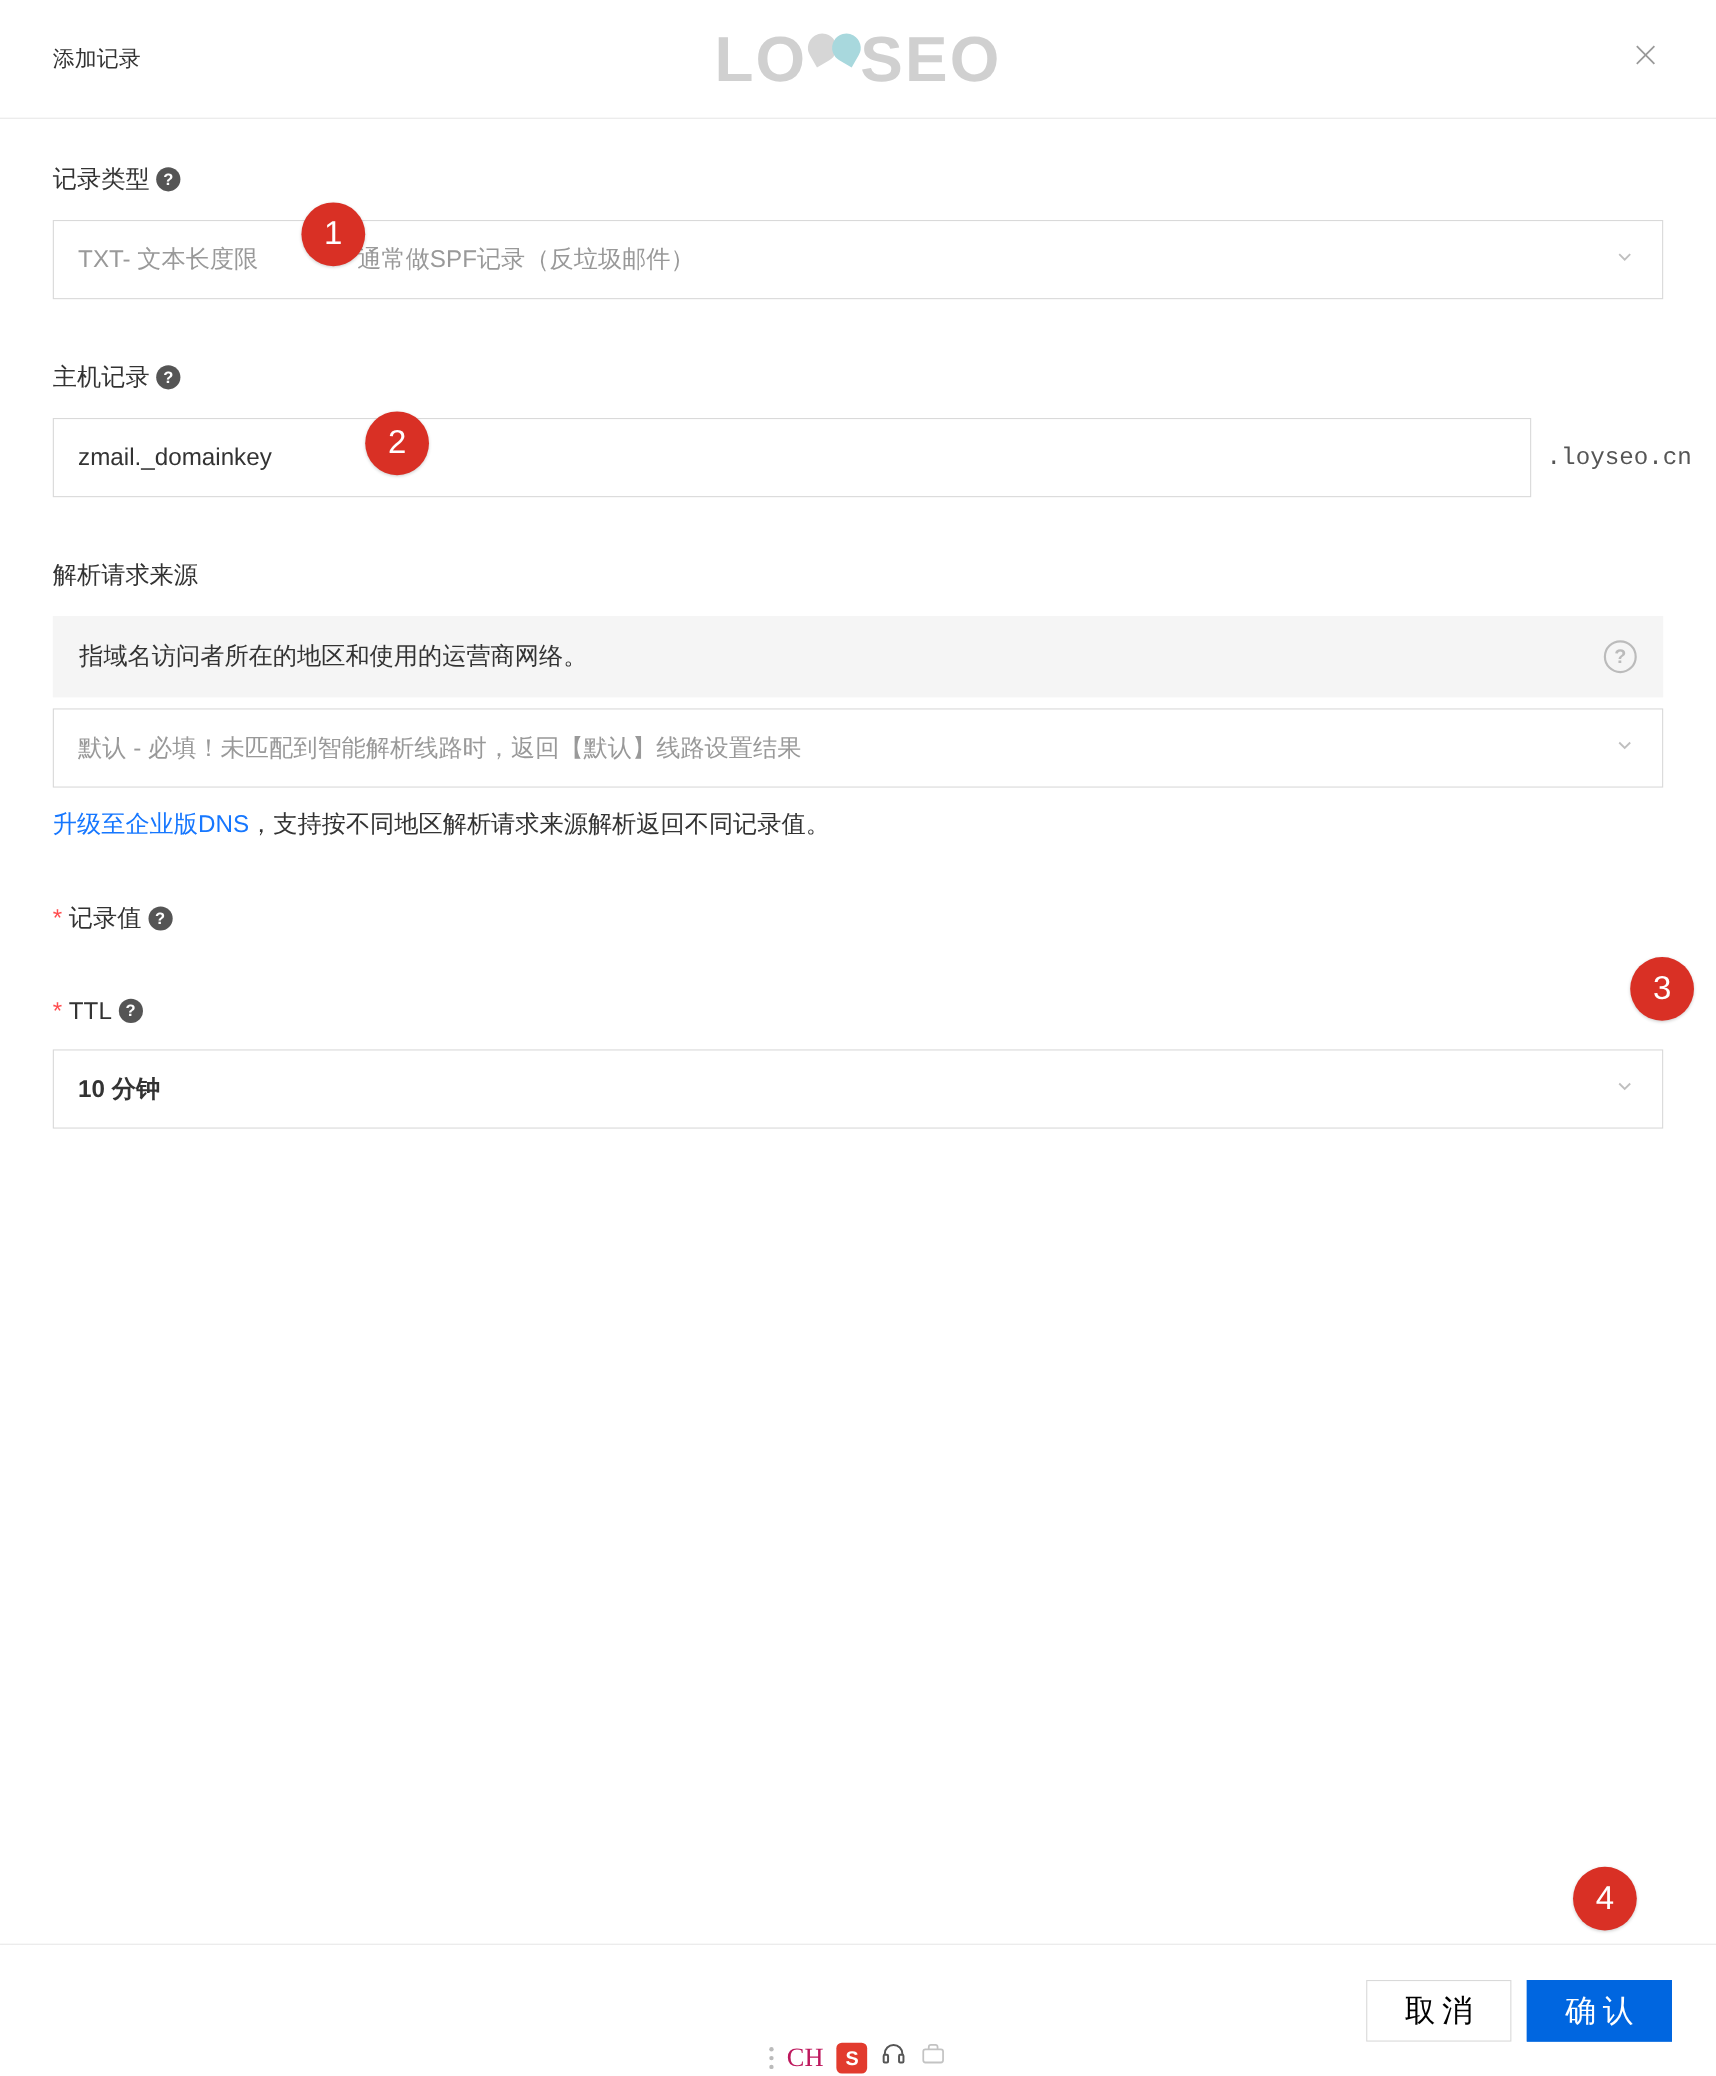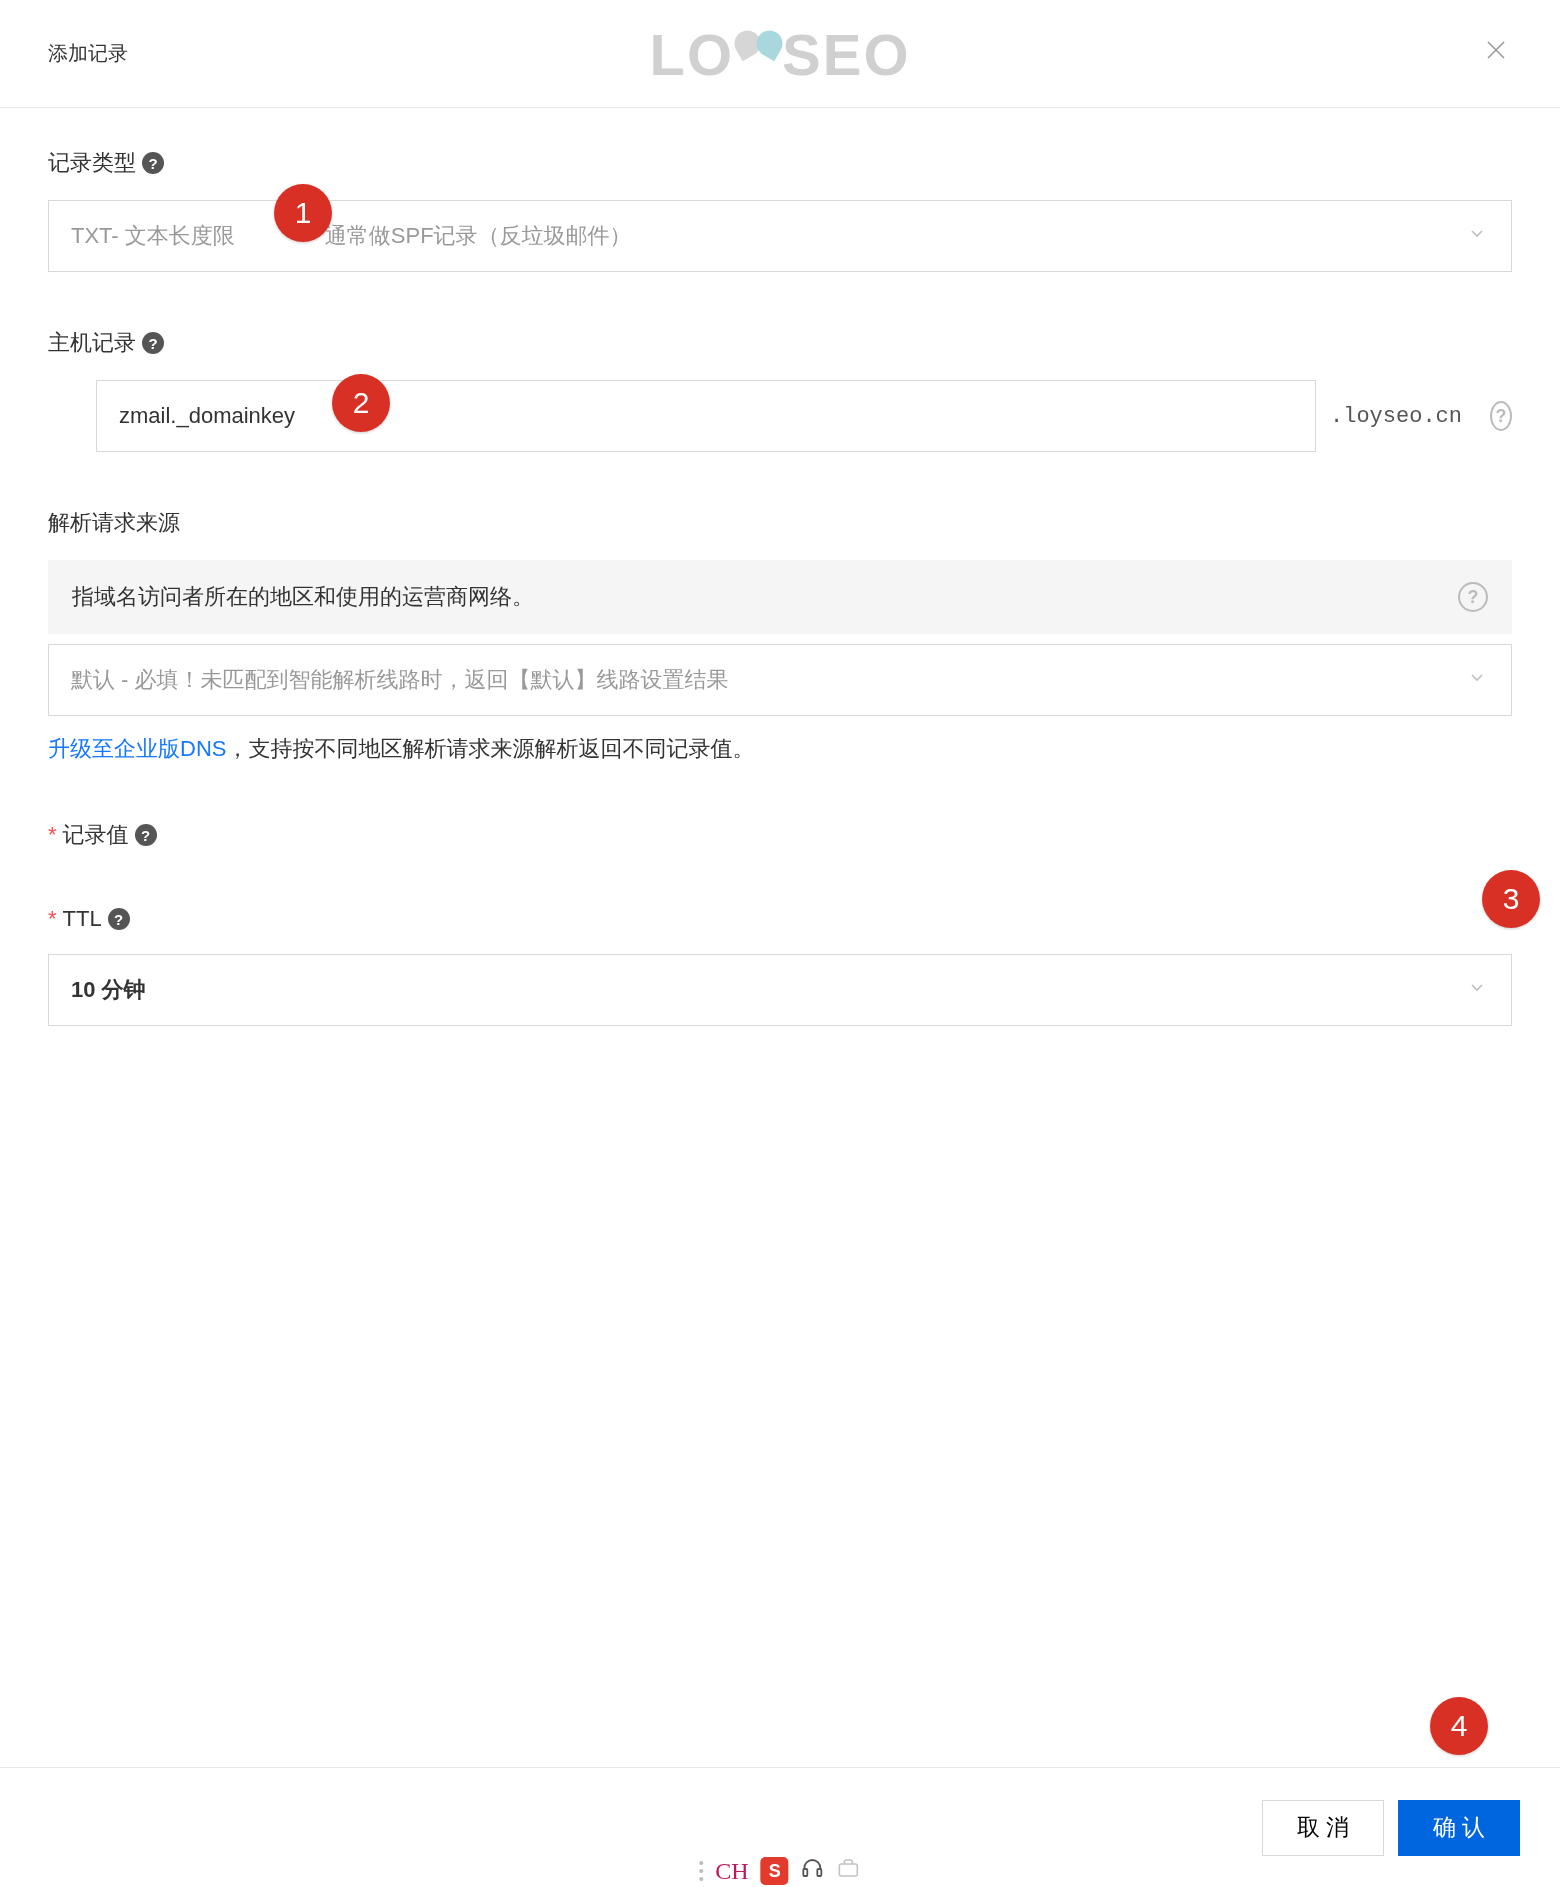--- a/index.html
+++ b/index.html
@@ -139,21 +139,21 @@
       transform: translateY(-50%);
       color: #bfbfbf;
       font-size: 18px;
     }
 
     .host-row {
       display: flex;
       align-items: center;
       gap: 14px;
     }
-    .host-row .text-input { flex: 0 0 auto; width: 1220px; margin-left: 48px; }
+    .host-row .text-input { flex: 0 0 auto; width: 1344px; }
     .domain-suffix { font-size: 22px; color: #555; white-space: nowrap; font-family: Liberation Mono, monospace; }
 
     .info-bar {
       background: #f5f5f5;
       padding: 22px 24px;
       font-size: 22px;
       color: #333;
       display: flex;
       align-items: center;
       justify-content: space-between;
@@ -195,21 +195,21 @@
       border-top: 1px solid #e8e8e8;
       display: flex;
       align-items: center;
       justify-content: flex-end;
       padding: 0 40px;
       gap: 14px;
     }
     .btn {
       height: 56px;
       padding: 0 28px;
-      font-size: 23px;
+      font-size: 28px;
       border: 1px solid #d9d9d9;
       background: #fff;
       cursor: pointer;
       letter-spacing: 6px;
       text-indent: 6px;
     }
     .btn-primary {
       background: #0066e0;
       border-color: #0066e0;
       color: #fff;

